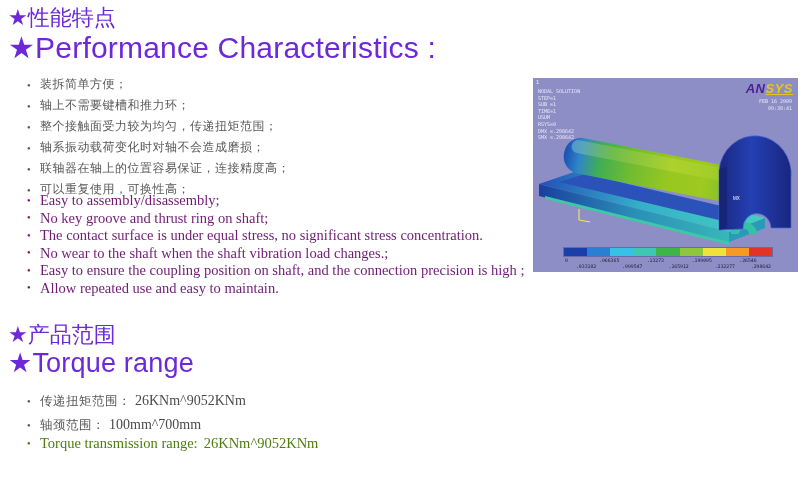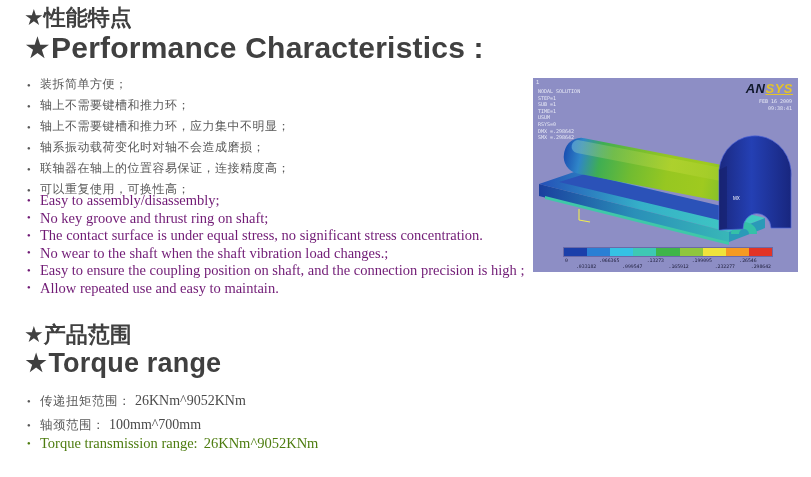--- a/index.html
+++ b/index.html
@@ -2,21 +2,21 @@
 <html><head>
 <meta charset="utf-8">
 <style>
   html,body{margin:0;padding:0;}
   body{
     width:811px;height:477px;position:relative;overflow:hidden;
     background:#ffffff;
     font-family:"Liberation Sans","DejaVu Sans",sans-serif;
   }
   
-  .sec-head{position:absolute;left:24px;color:#404040;font-weight:bold;line-height:1.16;}
+  .sec-head{position:absolute;left:8px;color:#6d28d9;font-weight:normal;line-height:1.16;}
   .sec-head .zh{font-size:22px;display:block;}
   .sec-head .en{font-size:30px;display:block;letter-spacing:0.2px;}
   #perf-head{top:5px;}
   #range-head{top:322px;}
   #range-head .en{font-size:27px;}
   
   ul{list-style:none;margin:0;padding:0;position:absolute;left:27px;}
   li{position:relative;padding-left:13px;}
   li::before{content:"●";position:absolute;left:0;top:50%;transform:translateY(-50%);font-size:6px;}
   .zh-list{top:74px;color:#595959;font-size:12px;letter-spacing:0.5px;}
@@ -29,21 +29,21 @@
   .range-en{top:434px;color:#4d7c0f;font-size:14.5px;font-family:"Liberation Serif","DejaVu Serif",serif;}
   .range-en li{line-height:18px;}
   .range-en .val{margin-left:6px;}
   
   #ansys-fig{position:absolute;left:533px;top:78px;width:265px;height:194px;background:#8d8ec5;}
   #ansys-fig svg{position:absolute;left:0;top:0;}
   .fig-overlay{position:absolute;color:#e6e8f5;}
   #plot-number{left:3px;top:1px;font-size:6px;}
   #fig-info{left:5px;top:10px;font-family:"DejaVu Sans Mono","Liberation Mono",monospace;font-size:5px;line-height:6.6px;letter-spacing:0;}
   #fig-logo{right:5px;top:3px;font-size:13px;font-weight:900;font-style:italic;letter-spacing:0.5px;}
-  #fig-logo .an{color:#0f172a;}
+  #fig-logo .an{color:#4c1d95;}
   #fig-logo .sys{color:#e3c32a;text-decoration:underline;}
   #fig-date{right:6px;top:20px;font-size:5px;line-height:7px;text-align:right;font-family:"DejaVu Sans Mono","Liberation Mono",monospace;}
   #legend{position:absolute;left:30px;top:169px;width:208px;}
   #legend-bar{display:flex;height:8px;width:208px;border:0.5px solid #6a6aa8;}
   #legend-bar div{flex:1;}
   .lgd-labels{position:relative;height:14px;font-size:4.8px;color:#1c1c3a;font-family:"DejaVu Sans Mono","Liberation Mono",monospace;}
   .lgd-labels span{position:absolute;white-space:nowrap;}
   .lt{top:1px;} .lb{top:7px;}
   .p0{left:2px;}
   .p2{left:22.2%;transform:translateX(-50%);}
@@ -61,21 +61,21 @@
 <body>
 
 <div class="sec-head" id="perf-head">
   <span class="zh">★性能特点</span>
   <span class="en">★Performance Characteristics :</span>
 </div>
 
 <ul class="zh-list">
   <li>装拆简单方便；</li>
   <li>轴上不需要键槽和推力环；</li>
-  <li>轴上不需要键槽和推力环，应力集中不明显；</li>
+  <li>整个接触面受力较为均匀，传递扭矩范围；</li>
   <li>轴系振动载荷变化时对轴不会造成磨损；</li>
   <li>联轴器在轴上的位置容易保证，连接精度高；</li>
   <li>可以重复使用，可换性高；</li>
 </ul>
 
 <ul class="en-list">
   <li>Easy to assembly/disassembly;</li>
   <li>No key groove and thrust ring on shaft;</li>
   <li>The contact surface is under equal stress, no significant stress concentration.</li>
   <li>No wear to the shaft when the shaft vibration load changes.;</li>

